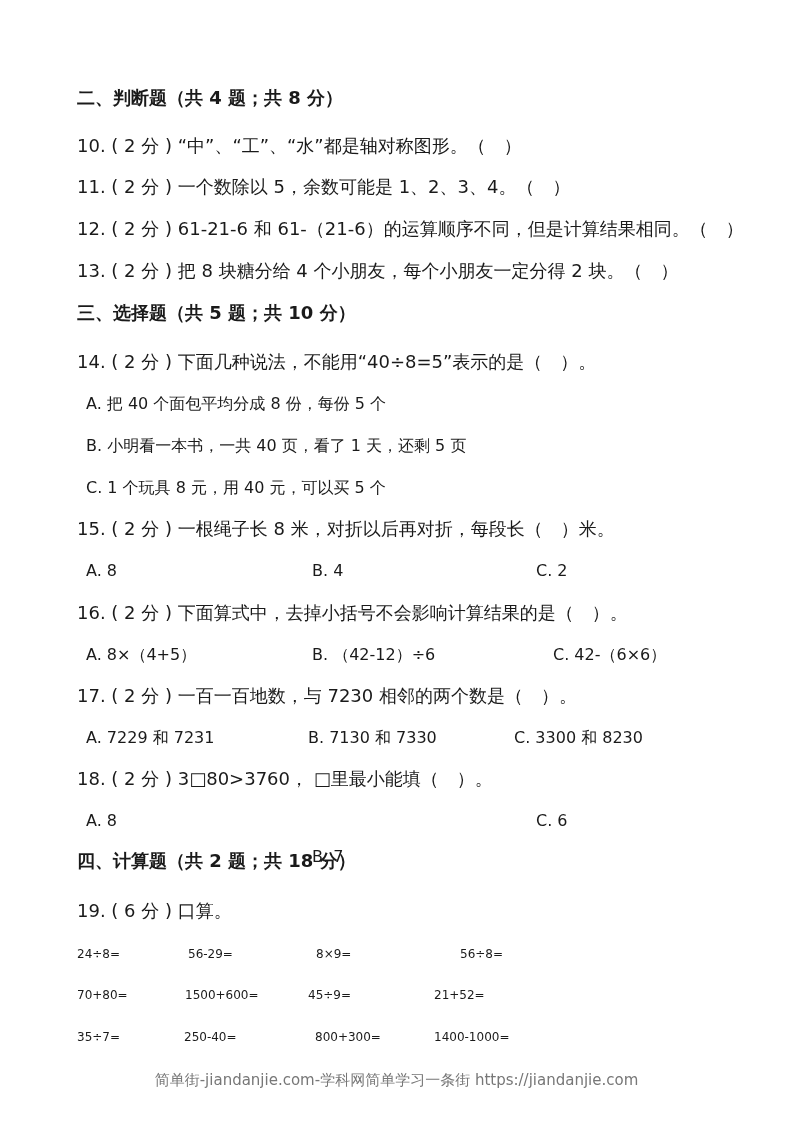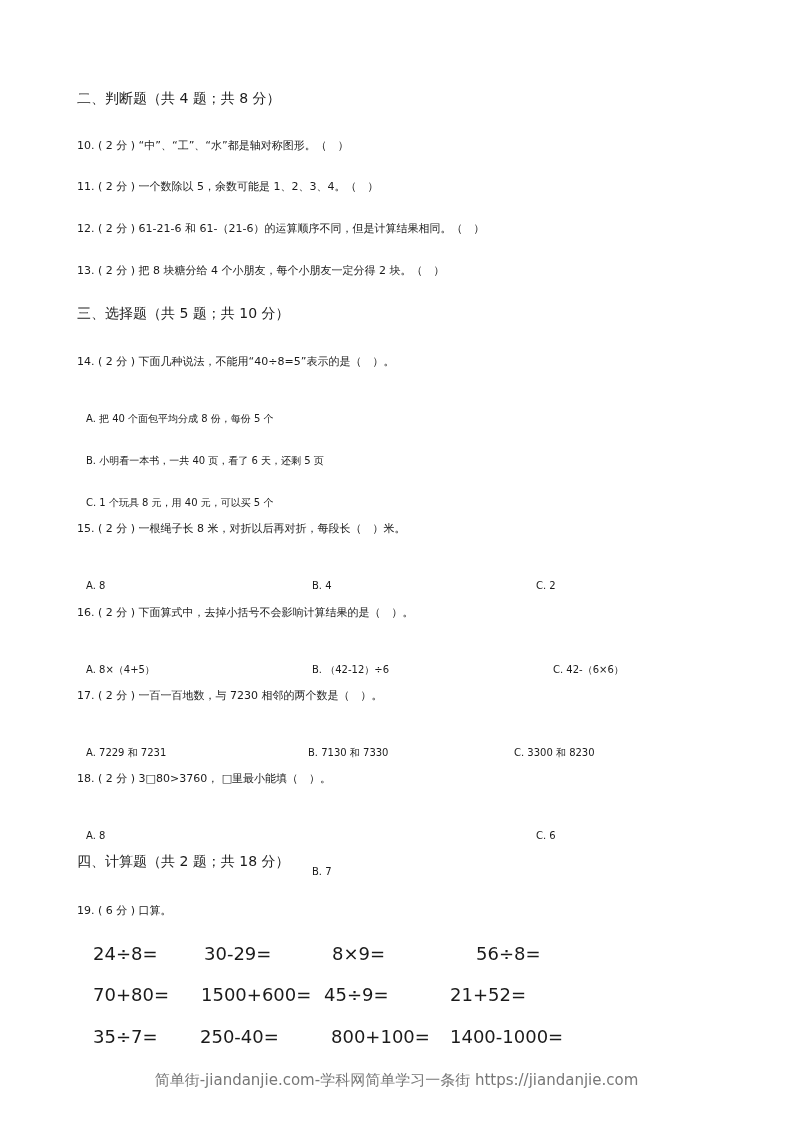--- a/index.html
+++ b/index.html
@@ -1,40 +1,40 @@
 <!DOCTYPE html>
 <html><head>
   <meta charset="utf-8">
   <style>
     html, body { margin: 0; padding: 0; background: #ffffff; }
     body {
       width: 793px; height: 1122px; position: relative; overflow: hidden;
       font-family: "DejaVu Sans", "Liberation Sans", sans-serif;
       color: #1a1a1a;
     }
-    .line { position: absolute; left: 77px; font-size: 11px; white-space: nowrap; line-height: 20px; }
-    .h { font-weight: normal; font-size: 14px; }
-    .opt { position: absolute; font-size: 10px; white-space: nowrap; line-height: 20px; margin-top: 15px; }
-    .calc { position: absolute; font-size: 18px; white-space: nowrap; line-height: 20px; margin-left: 16px; }
+    .line { position: absolute; left: 77px; font-size: 18px; white-space: nowrap; line-height: 20px; }
+    .h { font-weight: bold; font-size: 18px; }
+    .opt { position: absolute; font-size: 16px; white-space: nowrap; line-height: 20px; }
+    .calc { position: absolute; font-size: 12px; white-space: nowrap; line-height: 20px; }
     .footer { position: absolute; left: 0; width: 793px; text-align: center; top: 1070px; font-size: 15px; color: #777; line-height: 20px; }
   </style>
 </head>
 <body>
 
 <div>
   <div class="line h" style="top:88px">二、判断题（共 4 题；共 8 分）</div>
   <div class="line" style="top:136px">10. ( 2 分 ) “中”、“工”、“水”都是轴对称图形。（　）</div>
   <div class="line" style="top:177px">11. ( 2 分 ) 一个数除以 5，余数可能是 1、2、3、4。（　）</div>
   <div class="line" style="top:219px">12. ( 2 分 ) 61-21-6 和 61-（21-6）的运算顺序不同，但是计算结果相同。（　）</div>
   <div class="line" style="top:261px">13. ( 2 分 ) 把 8 块糖分给 4 个小朋友，每个小朋友一定分得 2 块。（　）</div>
 
   <div class="line h" style="top:303px">三、选择题（共 5 题；共 10 分）</div>
   <div class="line" style="top:352px">14. ( 2 分 ) 下面几种说法，不能用“40÷8=5”表示的是（　）。</div>
   <div class="opt" style="top:394px;left:86px">A. 把 40 个面包平均分成 8 份，每份 5 个</div>
-  <div class="opt" style="top:436px;left:86px">B. 小明看一本书，一共 40 页，看了 6 天，还剩 5 页</div>
+  <div class="opt" style="top:436px;left:86px">B. 小明看一本书，一共 40 页，看了 1 天，还剩 5 页</div>
   <div class="opt" style="top:478px;left:86px">C. 1 个玩具 8 元，用 40 元，可以买 5 个</div>
 
   <div class="line" style="top:519px">15. ( 2 分 ) 一根绳子长 8 米，对折以后再对折，每段长（　）米。</div>
   <div class="opt" style="top:561px;left:86px">A. 8</div>
   <div class="opt" style="top:561px;left:312px">B. 4</div>
   <div class="opt" style="top:561px;left:536px">C. 2</div>
 
   <div class="line" style="top:603px">16. ( 2 分 ) 下面算式中，去掉小括号不会影响计算结果的是（　）。</div>
   <div class="opt" style="top:645px;left:86px">A. 8×（4+5）</div>
   <div class="opt" style="top:645px;left:312px">B. （42-12）÷6</div>
@@ -47,28 +47,28 @@
 
   <div class="line" style="top:769px">18. ( 2 分 ) 3□80&gt;3760， □里最小能填（　）。</div>
   <div class="opt" style="top:811px;left:86px">A. 8</div>
   <div class="opt" style="top:847px;left:312px">B. 7</div>
   <div class="opt" style="top:811px;left:536px">C. 6</div>
 
   <div class="line h" style="top:851px">四、计算题（共 2 题；共 18 分）</div>
   <div class="line" style="top:901px">19. ( 6 分 ) 口算。</div>
 
   <div class="calc" style="top:944px;left:77px">24÷8=</div>
-  <div class="calc" style="top:944px;left:188px">30-29=</div>
+  <div class="calc" style="top:944px;left:188px">56-29=</div>
   <div class="calc" style="top:944px;left:316px">8×9=</div>
   <div class="calc" style="top:944px;left:460px">56÷8=</div>
 
   <div class="calc" style="top:985px;left:77px">70+80=</div>
   <div class="calc" style="top:985px;left:185px">1500+600=</div>
   <div class="calc" style="top:985px;left:308px">45÷9=</div>
   <div class="calc" style="top:985px;left:434px">21+52=</div>
 
   <div class="calc" style="top:1027px;left:77px">35÷7=</div>
   <div class="calc" style="top:1027px;left:184px">250-40=</div>
-  <div class="calc" style="top:1027px;left:315px">800+100=</div>
+  <div class="calc" style="top:1027px;left:315px">800+300=</div>
   <div class="calc" style="top:1027px;left:434px">1400-1000=</div>
 
   <div class="footer">简单街-jiandanjie.com-学科网简单学习一条街 https://jiandanjie.com</div>
 </div>
 
 </body></html>

